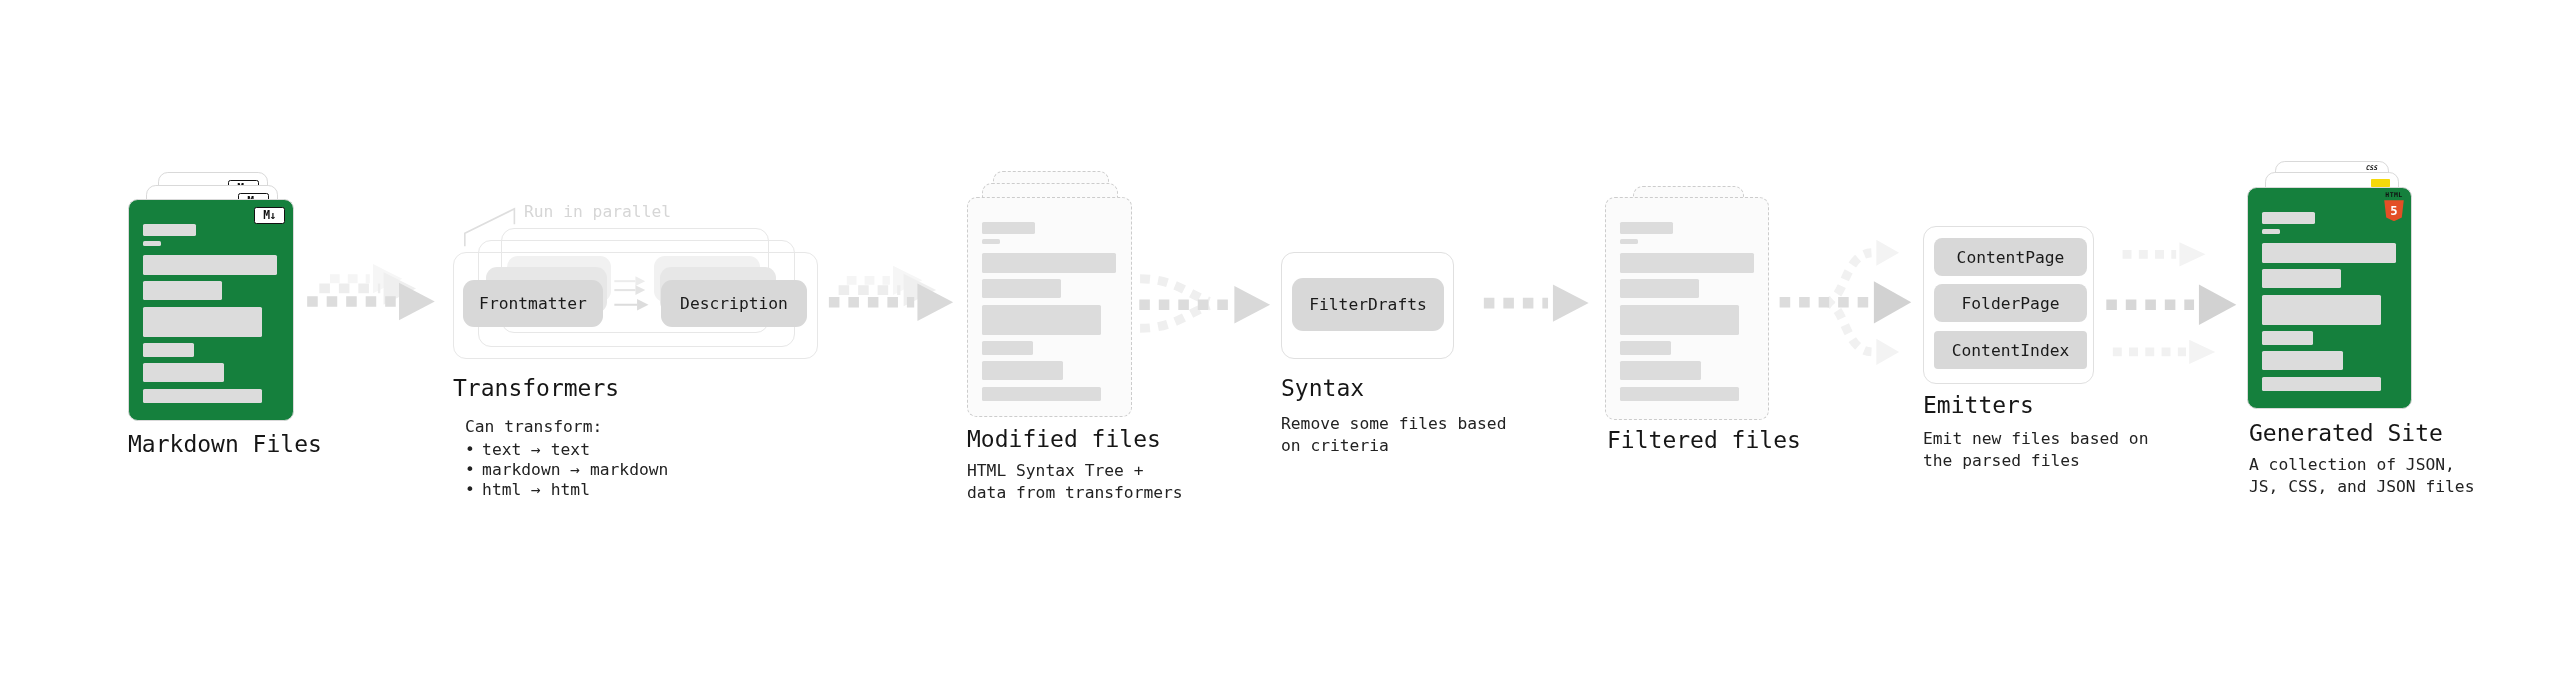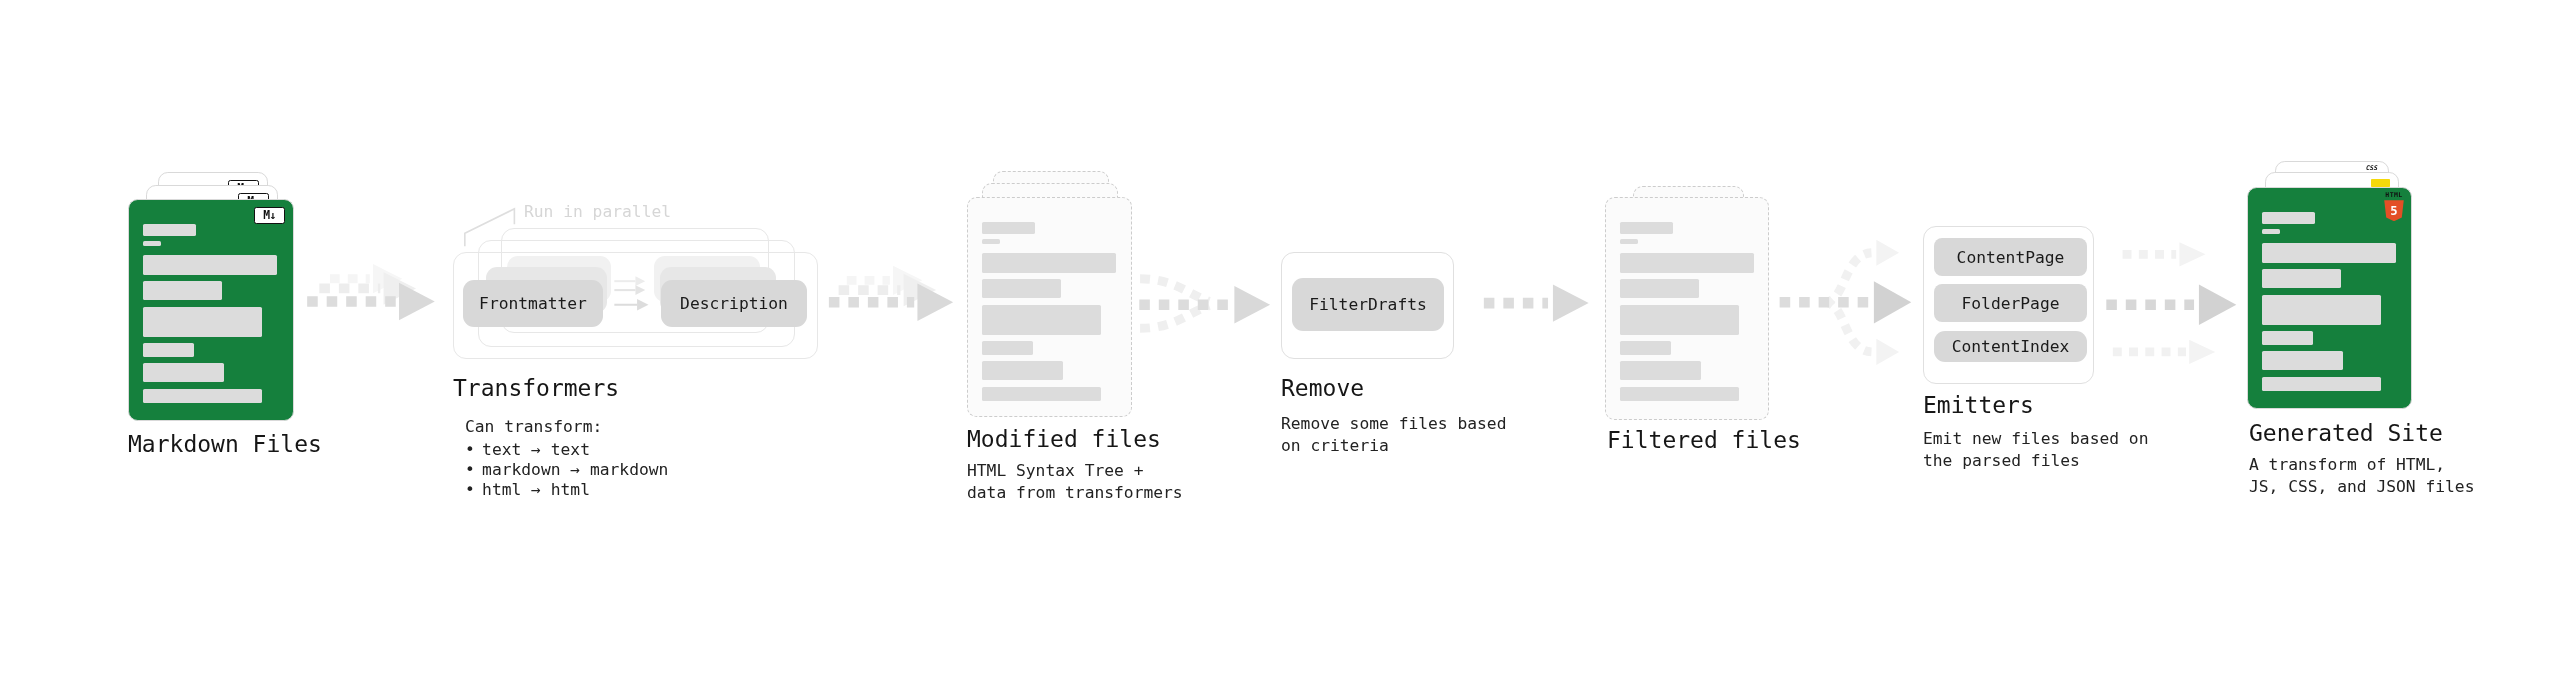--- a/index.html
+++ b/index.html
@@ -179,21 +179,21 @@
         <div class="skel-bar" style="width: 119px; height: 14px; margin-top: 6.5px;"></div>
       </div>
     <div class="title" style="left:967px;top:426px;">Modified files</div>
     <div class="body" style="left:967px;top:460px;">HTML Syntax Tree +</div>
     <div class="body" style="left:967px;top:482px;">data from transformers</div>
   </div>
 
   <div>
     <div class="panel" style="left:1281px;top:252px;width:173px;height:107px;"></div>
     <div class="node" style="left:1292px;top:278px;width:152px;height:53px;">FilterDrafts</div>
-    <div class="title" style="left:1281px;top:375px;">Remove</div>
+    <div class="title" style="left:1281px;top:375px;">Syntax</div>
     <div class="body" style="left:1281px;top:413px;">Remove some files based</div>
     <div class="body" style="left:1281px;top:435px;">on criteria</div>
   </div>
 
   <div>
     <div class="card dashed" style="left:1633px;top:186px;width:111px;height:222px;"></div>
     <div class="card dashed skel" style="left:1605px;top:197px;width:164px;height:223px;">
         <div class="skel-bar" style="width: 53px; height: 12.2px; margin-top: 0px;"></div>
         <div class="skel-bar" style="width: 18px; height: 4.9px; margin-top: 5.7px;"></div>
         <div class="skel-bar" style="width: 134px; height: 19.5px; margin-top: 9px;"></div>
@@ -203,21 +203,21 @@
         <div class="skel-bar" style="width: 81px; height: 19.5px; margin-top: 5.7px;"></div>
         <div class="skel-bar" style="width: 119px; height: 14px; margin-top: 6.5px;"></div>
       </div>
     <div class="title" style="left:1607px;top:427px;">Filtered files</div>
   </div>
 
   <div>
     <div class="panel" style="left:1923px;top:226px;width:171px;height:158px;"></div>
     <div class="node" style="left:1934px;top:238px;width:153px;height:38px;border-radius:8.1px;">ContentPage</div>
     <div class="node" style="left:1934px;top:284px;width:153px;height:38px;border-radius:8.1px;">FolderPage</div>
-    <div class="node" style="left:1934px;top:331px;width:153px;height:31px;border-radius:11px;">ContentIndex</div>
+    <div class="node" style="left:1934px;top:331px;width:153px;height:38px;border-radius:4px;">ContentIndex</div>
     <div class="title" style="left:1923px;top:392px;">Emitters</div>
     <div class="body" style="left:1923px;top:428px;">Emit new files based on</div>
     <div class="body" style="left:1923px;top:450px;">the parsed files</div>
   </div>
 
   <div>
     <div class="card" style="left:2275px;top:161px;width:114px;height:222px;">
       <span class="css-badge" style="top:3.3px;right:6.5px;">
         <span class="word">CSS</span>
         <span class="bar" style="background:#2f6fed;"></span>
@@ -234,18 +234,18 @@
     <div class="skel-bar" style="width: 53px; height: 12.2px; margin-top: 0px;"></div>
         <div class="skel-bar" style="width: 18px; height: 4.9px; margin-top: 5.7px;"></div>
         <div class="skel-bar" style="width: 134px; height: 19.5px; margin-top: 9px;"></div>
         <div class="skel-bar" style="width: 79px; height: 19.5px; margin-top: 5.7px;"></div>
         <div class="skel-bar" style="width: 119px; height: 30px; margin-top: 6.5px;"></div>
         <div class="skel-bar" style="width: 51px; height: 14px; margin-top: 6.5px;"></div>
         <div class="skel-bar" style="width: 81px; height: 19.5px; margin-top: 5.7px;"></div>
         <div class="skel-bar" style="width: 119px; height: 14px; margin-top: 6.5px;"></div>
       </div>
     <div class="title" style="left:2249px;top:420px;">Generated Site</div>
-    <div class="body" style="left:2249px;top:454px;">A transform of HTML,</div>
+    <div class="body" style="left:2249px;top:454px;">A collection of JSON,</div>
     <div class="body" style="left:2249px;top:476px;">JS, CSS, and JSON files</div>
   </div>
 
 </div>
 
 
 </body></html>

